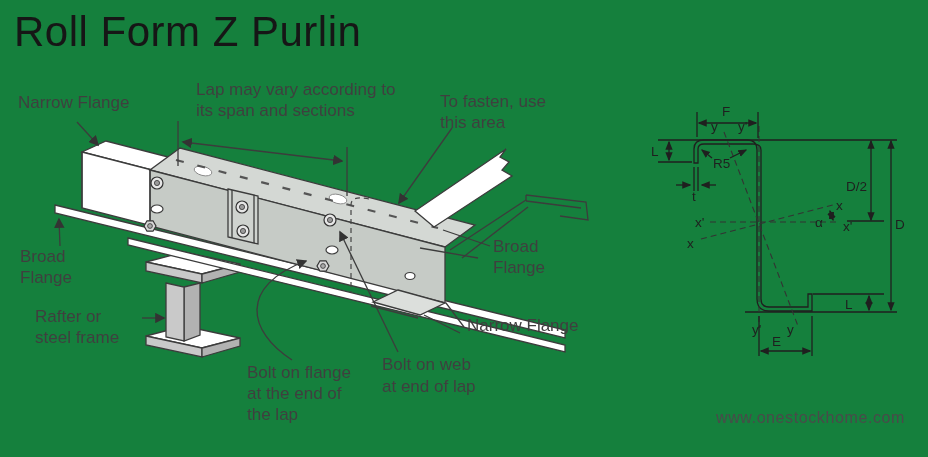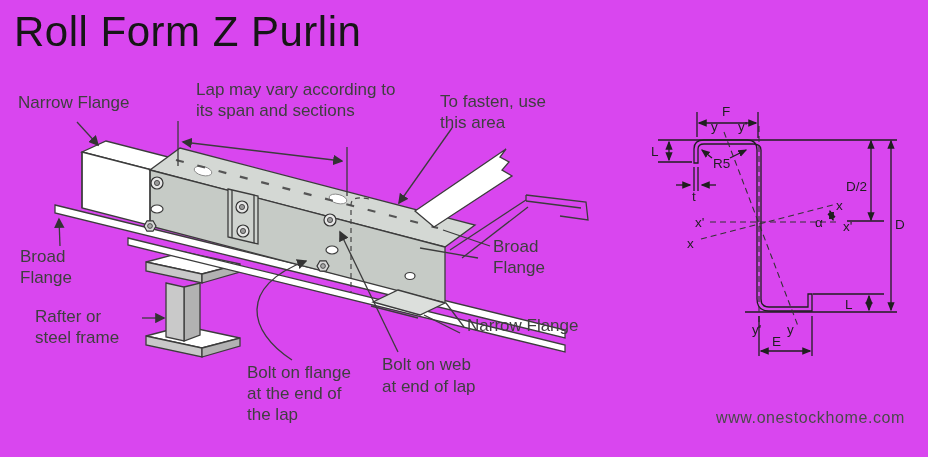--- a/index.html
+++ b/index.html
@@ -1,16 +1,16 @@
 <!DOCTYPE html>
 <html><head>
 <meta charset="utf-8">
 <style>
   html,body{margin:0;padding:0;background:#fff;}
-  #page{position:relative;width:928px;height:457px;background:#d946ef;overflow:hidden;
+  #page{position:relative;width:928px;height:457px;background:#15803d;overflow:hidden;
         font-family:"Liberation Sans", sans-serif;}
   svg text{font-family:"Liberation Sans", sans-serif;}
   .title-t{font-size:42px;font-weight:300;fill:#161616;letter-spacing:.5px;}
   .lbl{font-size:17px;fill:#3f3f3f;}
   .sec{font-size:13.5px;fill:#1f1f1f;}
   .wm{font-size:16px;fill:#4a4a4a;letter-spacing:.6px;}
   .ln{stroke:#3c3c3c;stroke-width:1.3;fill:none;}
   .fillw{fill:#ffffff;stroke:#3c3c3c;stroke-width:1.3;}
   .web{fill:#c6cbc6;stroke:#3c3c3c;stroke-width:1.3;}
   .top{fill:#d4d8d4;stroke:#3c3c3c;stroke-width:1.3;}

